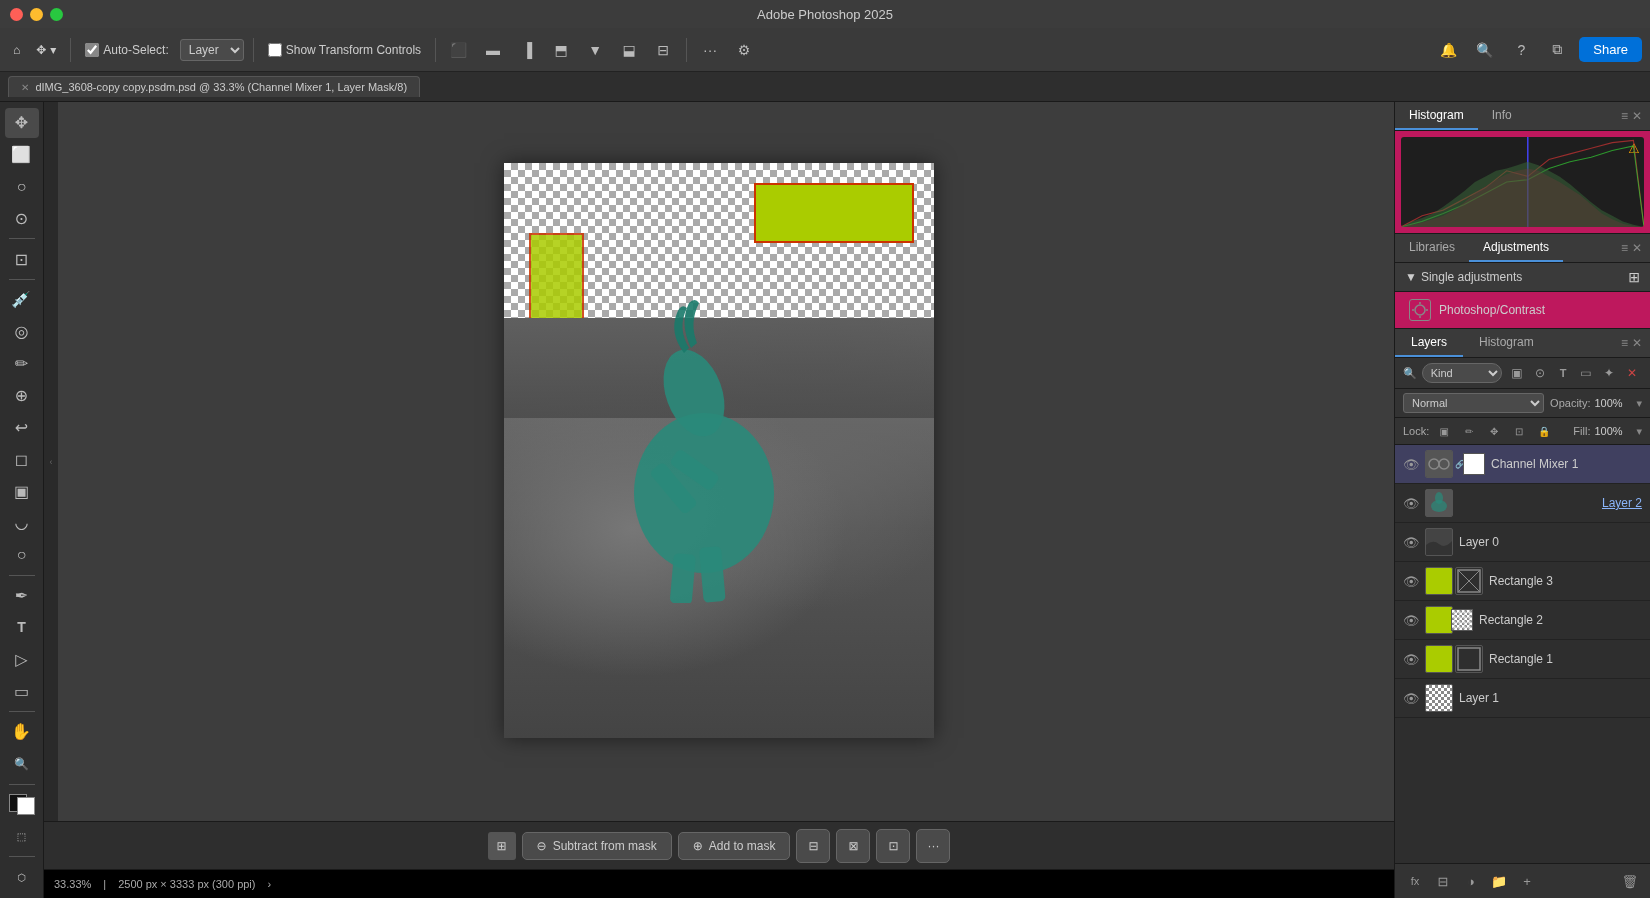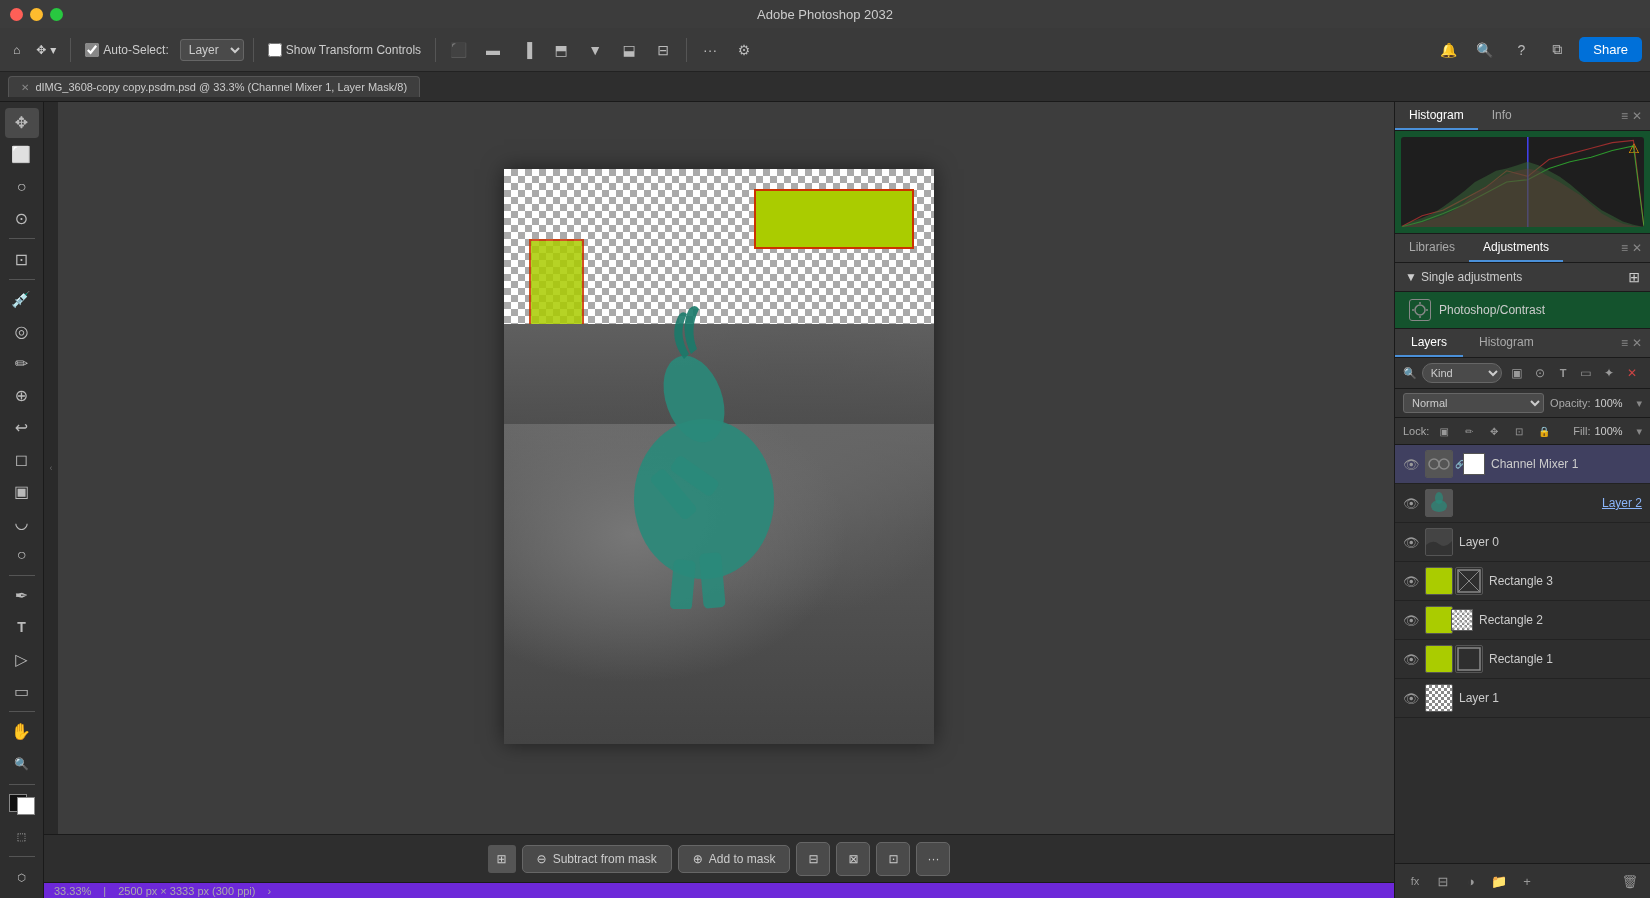--- a/index.html
+++ b/index.html
@@ -250,36 +250,36 @@
       background: #4a4a4a;
       border: 1px solid #666;
       border-radius: 5px;
       width: 34px; height: 34px;
       display: flex; align-items: center; justify-content: center;
       cursor: pointer; color: #ccc;
     }
 
     
     .status-bar {
-      height: 16px;
-      background: #6d28d9;
+      height: 29px;
+      background: #000000;
       border-top: 1px solid #1a1a1a;
       display: flex;
       align-items: center;
       padding: 0 10px;
       gap: 12px;
       font-size: 11px;
       color: #aaa;
       flex-shrink: 0;
     }
 
     
     .right-panel {
       width: 256px;
-      background: #14532d;
+      background: #be185d;
       border-left: 1px solid #1a1a1a;
       display: flex;
       flex-direction: column;
       flex-shrink: 0;
     }
 
     
     .histogram-panel {
       border-bottom: 1px solid #1a1a1a;
     }
@@ -520,21 +520,21 @@
   </style>
 </head>
 <body>
 
 <div class="title-bar">
   <div class="traffic-lights">
     <div class="tl tl-close"></div>
     <div class="tl tl-min"></div>
     <div class="tl tl-max"></div>
   </div>
-  <span class="title-bar-title">Adobe Photoshop 2032</span>
+  <span class="title-bar-title">Adobe Photoshop 2025</span>
 </div>
 
 <div class="toolbar">
   <div class="toolbar-item">
     <span>⌂</span>
   </div>
   <div class="toolbar-item">
     <span>✥</span>
     <span>▾</span>
   </div>

